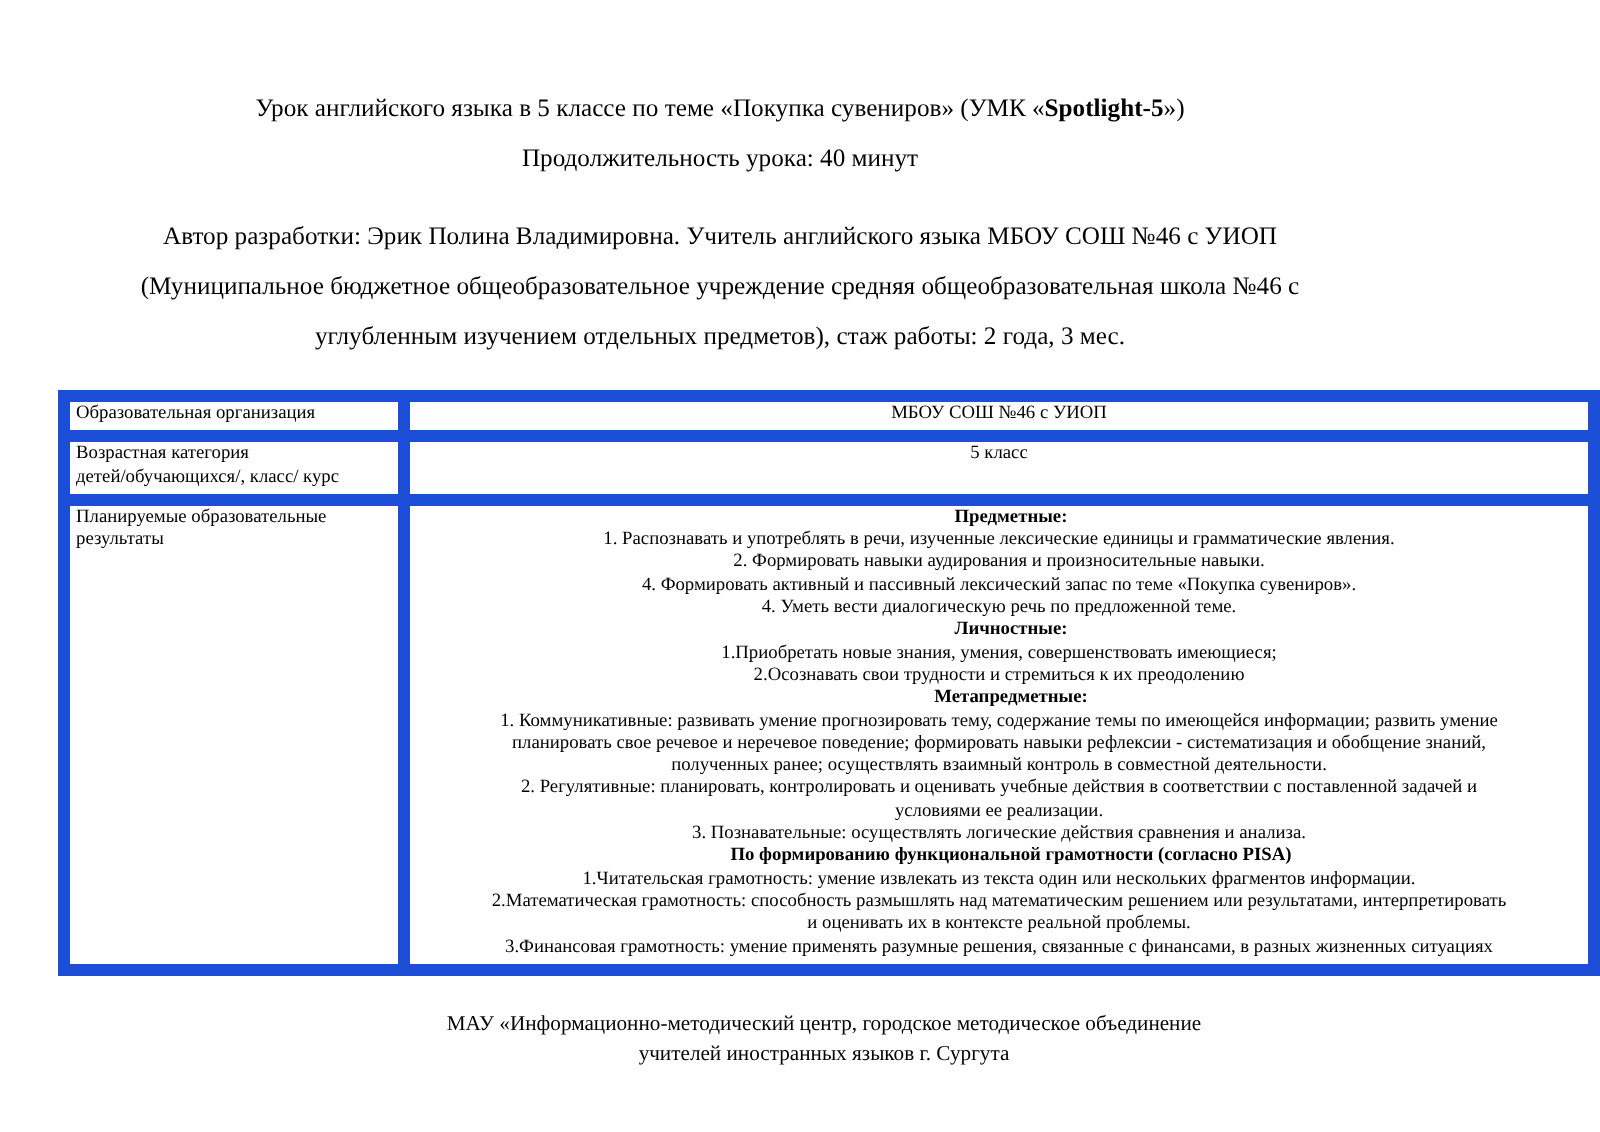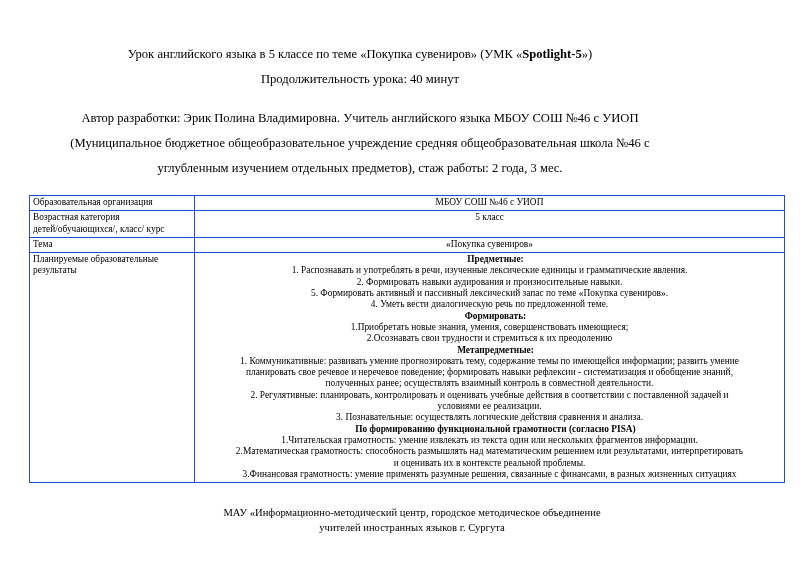--- a/index.html
+++ b/index.html
@@ -39,21 +39,21 @@
   }
   .bold { font-weight: bold; }
 
   table.main-table {
     border-collapse: collapse;
     width: 743px;
     margin: 14px 0 0 29px;
     table-layout: fixed;
   }
   table.main-table td {
-    border: 1px solid #1d4ed8;
+    border: 6px solid #1d4ed8;
     vertical-align: top;
     padding: 1px 3px 2px 3px;
     font-size: 9.4px;
     line-height: 11.3px;
   }
   td.col-label { width: 158px; }
   td.col-value { width: 583px; text-align: center; }
 
   .cell-line { display: block; white-space: nowrap; }
   .sub-head { font-weight: bold; display: block; margin-left: 12px; }
@@ -99,38 +99,30 @@
           <td class="col-label">
             <span class="cell-line">Возрастная категория</span>
             <span class="cell-line">детей/обучающихся/, класс/ курс</span>
           </td>
           <td class="col-value">
             <span class="cell-line">5 класс</span>
           </td>
         </tr>
         <tr>
           <td class="col-label">
-            <span class="cell-line">Тема</span>
-          </td>
-          <td class="col-value">
-            <span class="cell-line">«Покупка сувениров»</span>
-          </td>
-        </tr>
-        <tr>
-          <td class="col-label">
             <span class="cell-line">Планируемые образовательные</span>
             <span class="cell-line">результаты</span>
           </td>
           <td class="col-value">
             <span class="cell-line sub-head">Предметные:</span>
             <span class="cell-line">1. Распознавать и употреблять в речи, изученные лексические единицы и грамматические явления.</span>
             <span class="cell-line">2. Формировать навыки аудирования и произносительные навыки.</span>
-            <span class="cell-line">5. Формировать активный и пассивный лексический запас по теме «Покупка сувениров».</span>
+            <span class="cell-line">4. Формировать активный и пассивный лексический запас по теме «Покупка сувениров».</span>
             <span class="cell-line">4. Уметь вести диалогическую речь по предложенной теме.</span>
-            <span class="cell-line sub-head">Формировать:</span>
+            <span class="cell-line sub-head">Личностные:</span>
             <span class="cell-line">1.Приобретать новые знания, умения, совершенствовать имеющиеся;</span>
             <span class="cell-line">2.Осознавать свои трудности и стремиться к их преодолению</span>
             <span class="cell-line sub-head">Метапредметные:</span>
             <span class="cell-line">1. Коммуникативные: развивать умение прогнозировать тему, содержание темы по имеющейся информации; развить умение</span>
             <span class="cell-line">планировать свое речевое и неречевое поведение; формировать навыки рефлексии - систематизация и обобщение знаний,</span>
             <span class="cell-line">полученных ранее; осуществлять взаимный контроль в совместной деятельности.</span>
             <span class="cell-line">2. Регулятивные: планировать, контролировать и оценивать учебные действия в соответствии с поставленной задачей и</span>
             <span class="cell-line">условиями ее реализации.</span>
             <span class="cell-line">3. Познавательные: осуществлять логические действия сравнения и анализа.</span>
             <span class="cell-line sub-head">По формированию функциональной грамотности (согласно PISA)</span>

